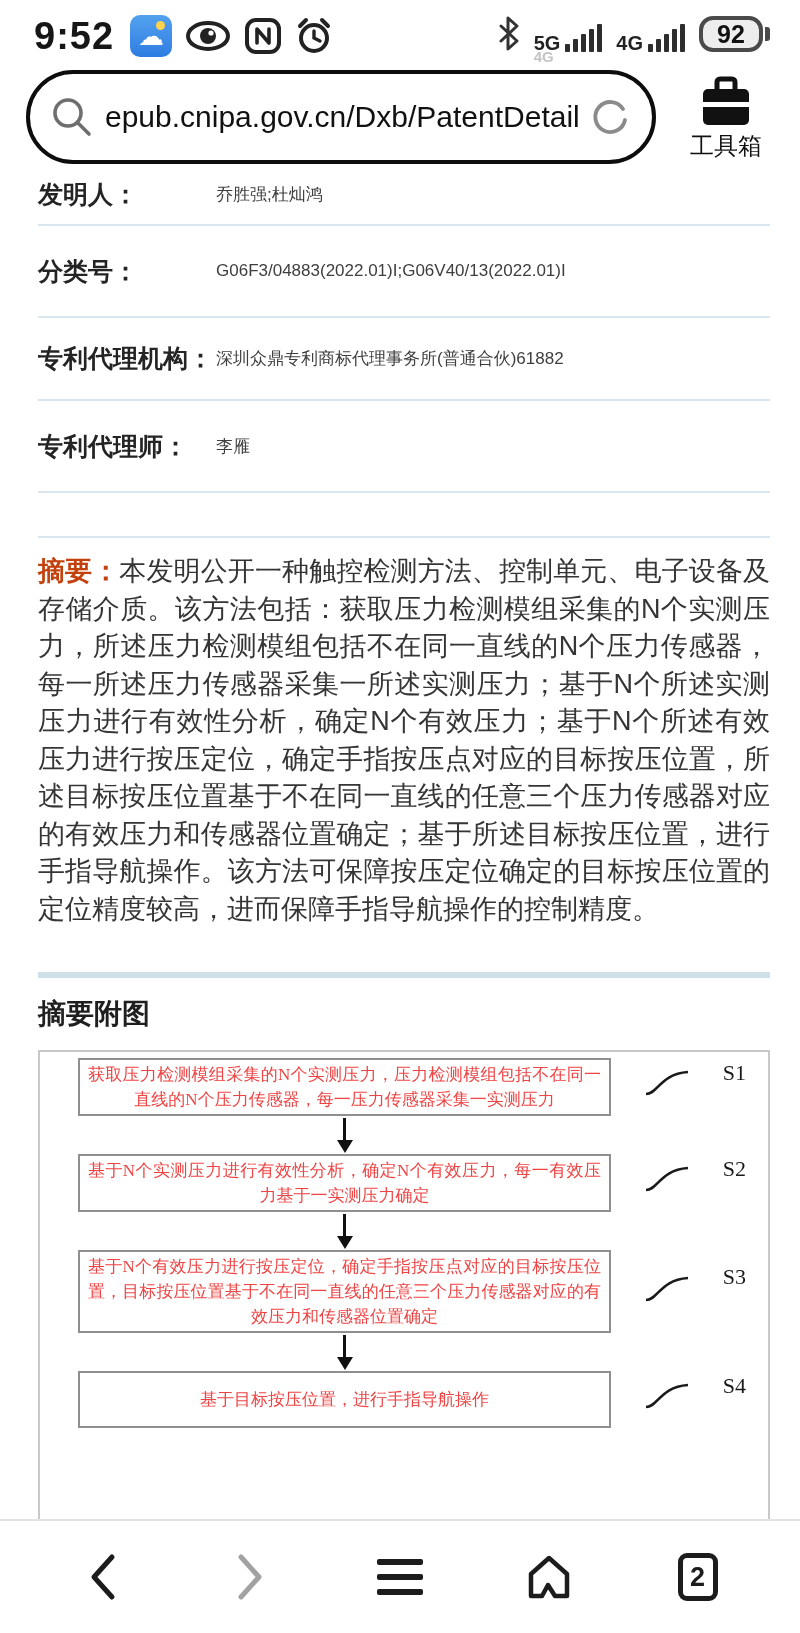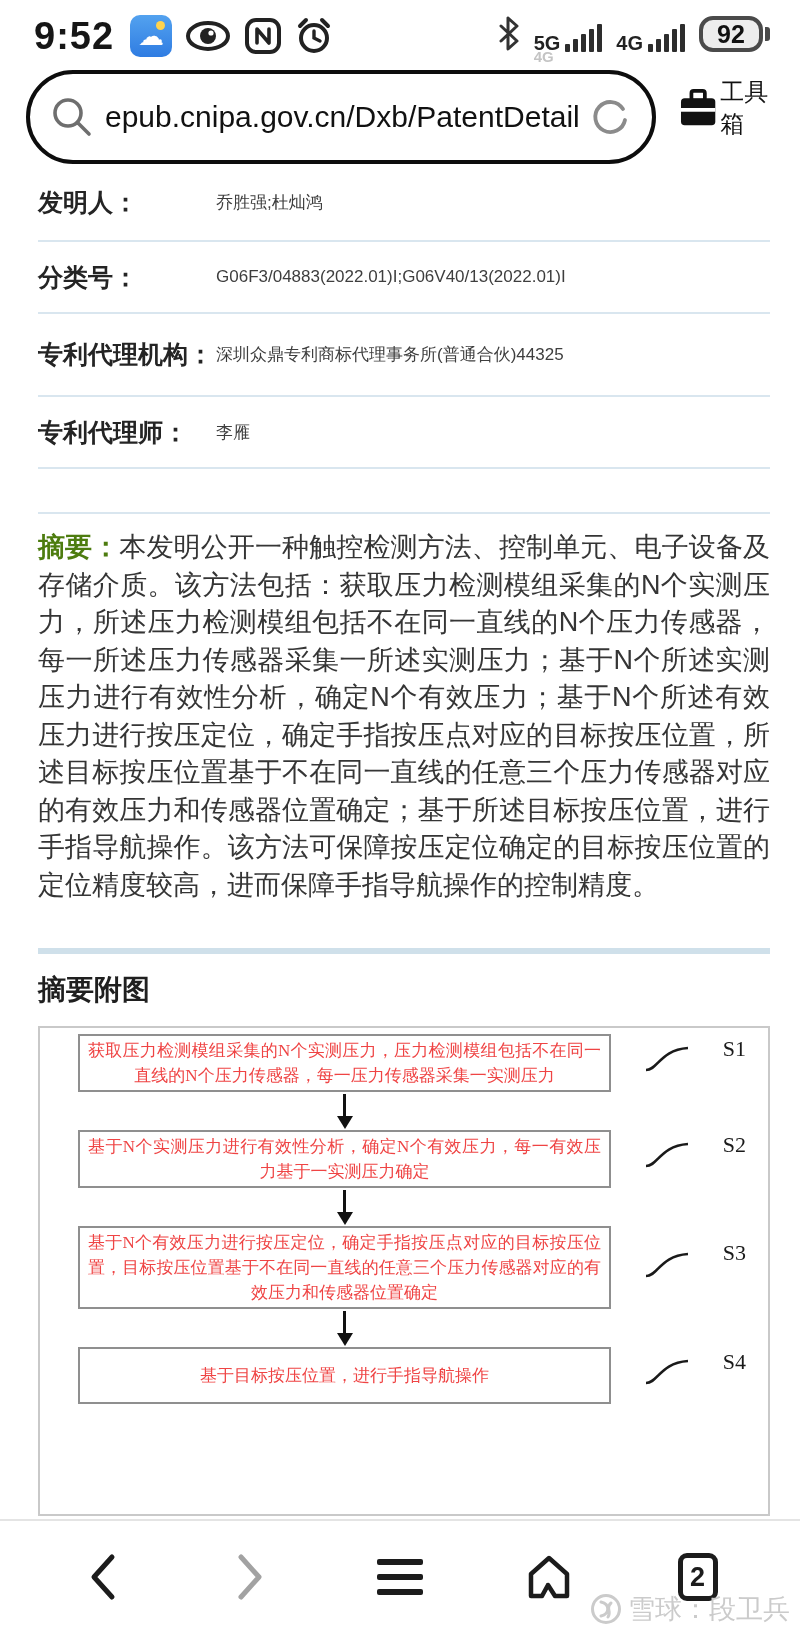--- a/index.html
+++ b/index.html
@@ -29,34 +29,34 @@
   .bars i{display:block;width:5px;background:#2d2d2d;border-radius:1px;}
   .battery{display:flex;align-items:center;gap:2px;}
   .battery-body{min-width:64px;height:36px;border:4px solid #4a4a4a;border-radius:14px;background:#ededed;display:flex;align-items:center;justify-content:center;padding:0 6px;}
   .battery-body span{font-size:25px;font-weight:600;color:#111;}
   .battery-tip{width:5px;height:14px;background:#4a4a4a;border-radius:0 3px 3px 0;}
 
   
   .url-row{display:flex;align-items:flex-start;padding:8px 26px 0 26px;gap:22px;}
   .url-bar{flex:1;height:94px;border:4px solid #0d0d0d;border-radius:48px;display:flex;align-items:center;padding:0 22px 0 20px;background:#fff;}
   .url-text{flex:1;font-size:30px;color:#111;margin-left:11px;white-space:nowrap;overflow:hidden;}
-  .toolbox{width:96px;display:flex;flex-direction:row;align-items:center;gap:2px;padding-top:6px;}
+  .toolbox{width:96px;display:flex;flex-direction:column;align-items:center;gap:2px;padding-top:6px;}
   .toolbox-label{font-size:24px;color:#111;}
 
   
   .content{padding:0 30px 0 38px;}
   .drow{display:flex;align-items:center;border-bottom:2px solid var(--div);}
   .dlabel{width:178px;flex:0 0 178px;font-size:25px;font-weight:700;color:#242424;}
   .dvalue{flex:1;font-size:17px;color:var(--txt);}
-  .h62{height:78px;} .h72{height:72px;} .h83{height:83px;}
+  .h62{height:62px;} .h72{height:92px;} .h83{height:83px;}
   .empty-row{height:45px;border-bottom:2px solid var(--div);}
 
   
   .abstract{padding-top:15px;font-size:27px;line-height:37.5px;color:#353535;text-align:justify;}
-  .abstract .ab-label{font-weight:700;color:#4d7c0f;margin-top:30px;}
+  .abstract .ab-label{font-weight:700;color:#c2410c;margin-top:30px;}
   .divider-thick{height:6px;background:var(--div-thick);margin-top:44px;}
   .fig-heading{margin-top:17px;font-size:28px;font-weight:700;color:#1f1f1f;}
 
   
   .figure{margin-top:17px;height:490px;border:2px solid #c9c9c9;background:#fff;padding-top:6px;font-family:"Liberation Serif","DejaVu Serif",serif;}
   .step{position:relative;}
   .fbox{width:533px;margin-left:38px;border:2px solid #8f8f8f;padding:2px 8px;font-size:17px;line-height:25px;color:#ef4444;text-align:center;}
   .fbox.justify{text-align:justify;text-align-last:center;}
   .slabel{position:absolute;right:22px;top:2px;font-size:22px;color:#1a1a1a;}
   .connector{position:absolute;right:78px;top:8px;}
@@ -162,21 +162,21 @@
     <div class="drow h62">
       <span class="dlabel">发明人：</span>
       <span class="dvalue">乔胜强;杜灿鸿</span>
     </div>
     <div class="drow h72">
       <span class="dlabel">分类号：</span>
       <span class="dvalue">G06F3/04883(2022.01)I;G06V40/13(2022.01)I</span>
     </div>
     <div class="drow h83">
       <span class="dlabel">专利代理机构：</span>
-      <span class="dvalue">深圳众鼎专利商标代理事务所(普通合伙)44325</span>
+      <span class="dvalue">深圳众鼎专利商标代理事务所(普通合伙)61882</span>
     </div>
     <div class="drow h72">
       <span class="dlabel">专利代理师：</span>
       <span class="dvalue">李雁</span>
     </div>
     <div class="empty-row"></div>
 
     <p class="abstract"><span class="ab-label">摘要：</span><span>本发明公开一种触控检测方法、控制单元、电子设备及存储介质。该方法包括：获取压力检测模组采集的N个实测压力，所述压力检测模组包括不在同一直线的N个压力传感器，每一所述压力传感器采集一所述实测压力；基于N个所述实测压力进行有效性分析，确定N个有效压力；基于N个所述有效压力进行按压定位，确定手指按压点对应的目标按压位置，所述目标按压位置基于不在同一直线的任意三个压力传感器对应的有效压力和传感器位置确定；基于所述目标按压位置，进行手指导航操作。该方法可保障按压定位确定的目标按压位置的定位精度较高，进而保障手指导航操作的控制精度。</span></p>
 
     <div class="divider-thick"></div>
@@ -257,21 +257,14 @@
         <path d="M7 44 V22 L25 6 L43 22 V44 H31 M7 44 H18 M31 44 L24 33 L18 44" fill="none" stroke="#1c1c1c" stroke-width="4.5" stroke-linecap="round" stroke-linejoin="round"></path>
       </svg>
     </div>
     <div class="nav-btn">
       <span class="tab-box">
         <span>2</span>
       </span>
     </div>
   </div>
 
-  <div class="watermark">
-    <svg width="32" height="32" viewBox="0 0 32 32">
-      <circle cx="16" cy="16" r="13.5" fill="none" stroke="#cbcbcb" stroke-width="3"></circle>
-      <path d="M11 9 C20 11 20 21 11 23 M21 10 C15 15 22 18 18 24" fill="none" stroke="#cbcbcb" stroke-width="3" stroke-linecap="round"></path>
-    </svg>
-    <span>雪球：段卫兵</span>
-  </div>
 
 </div>
 
 </body></html>

